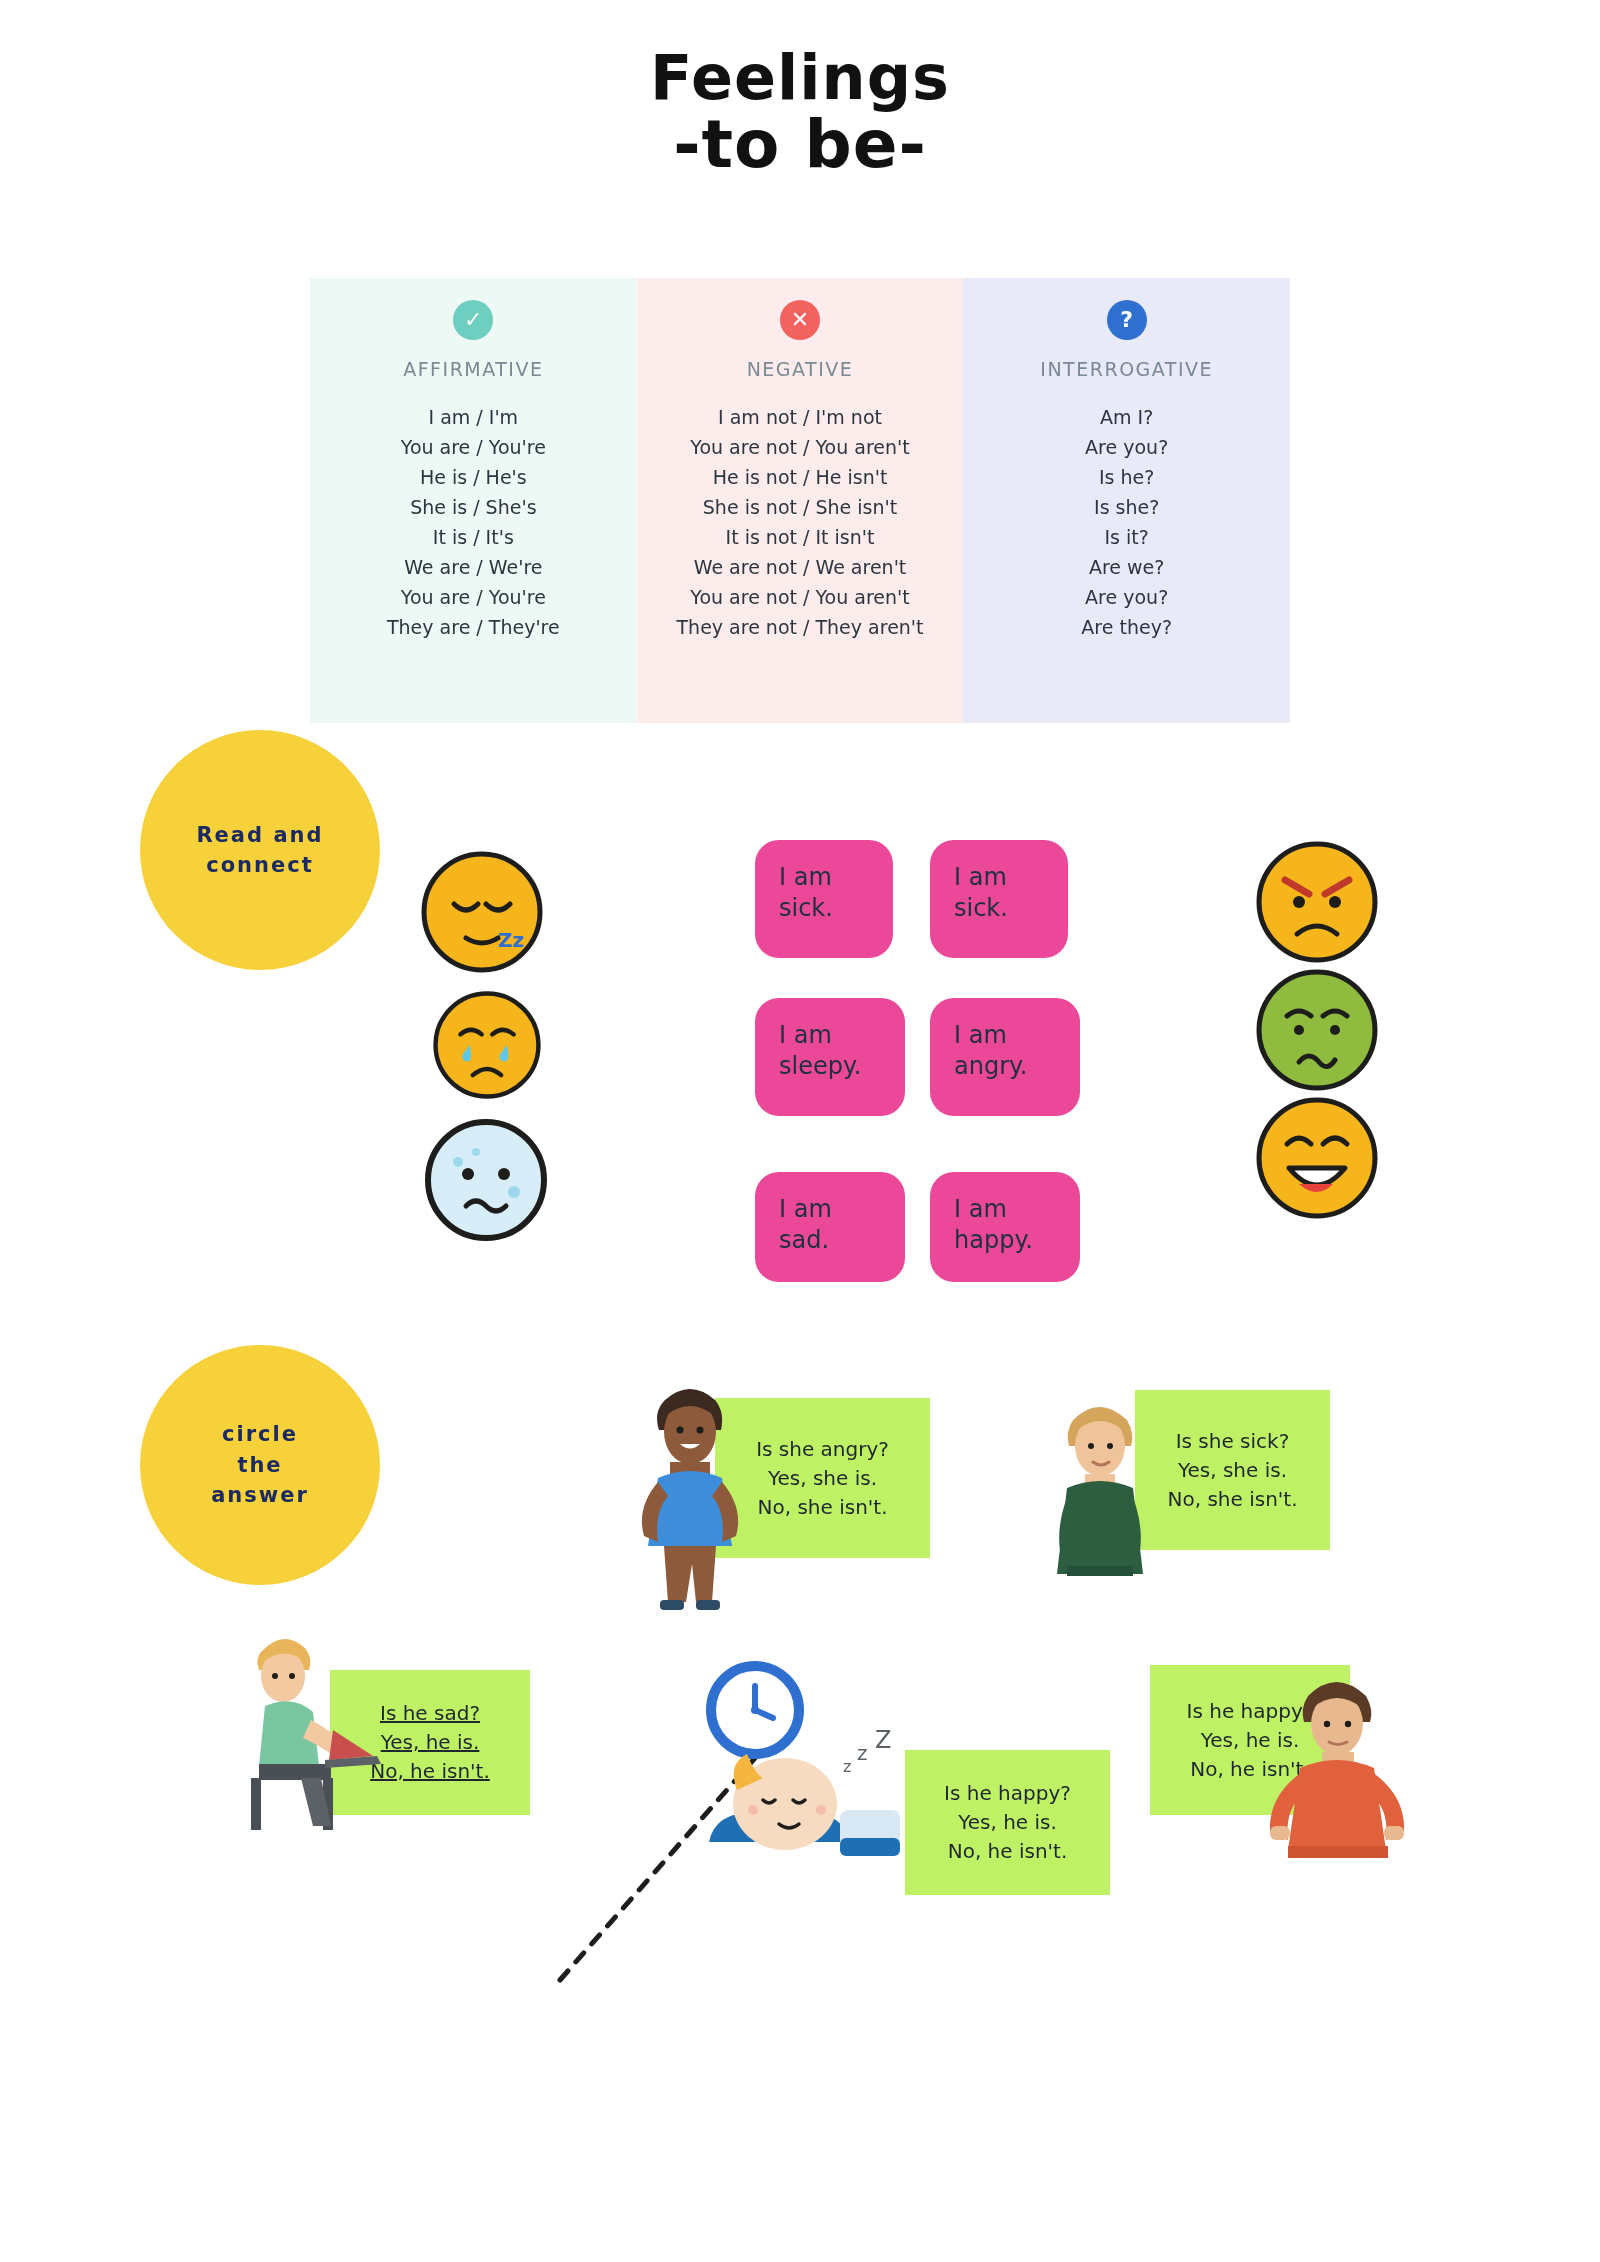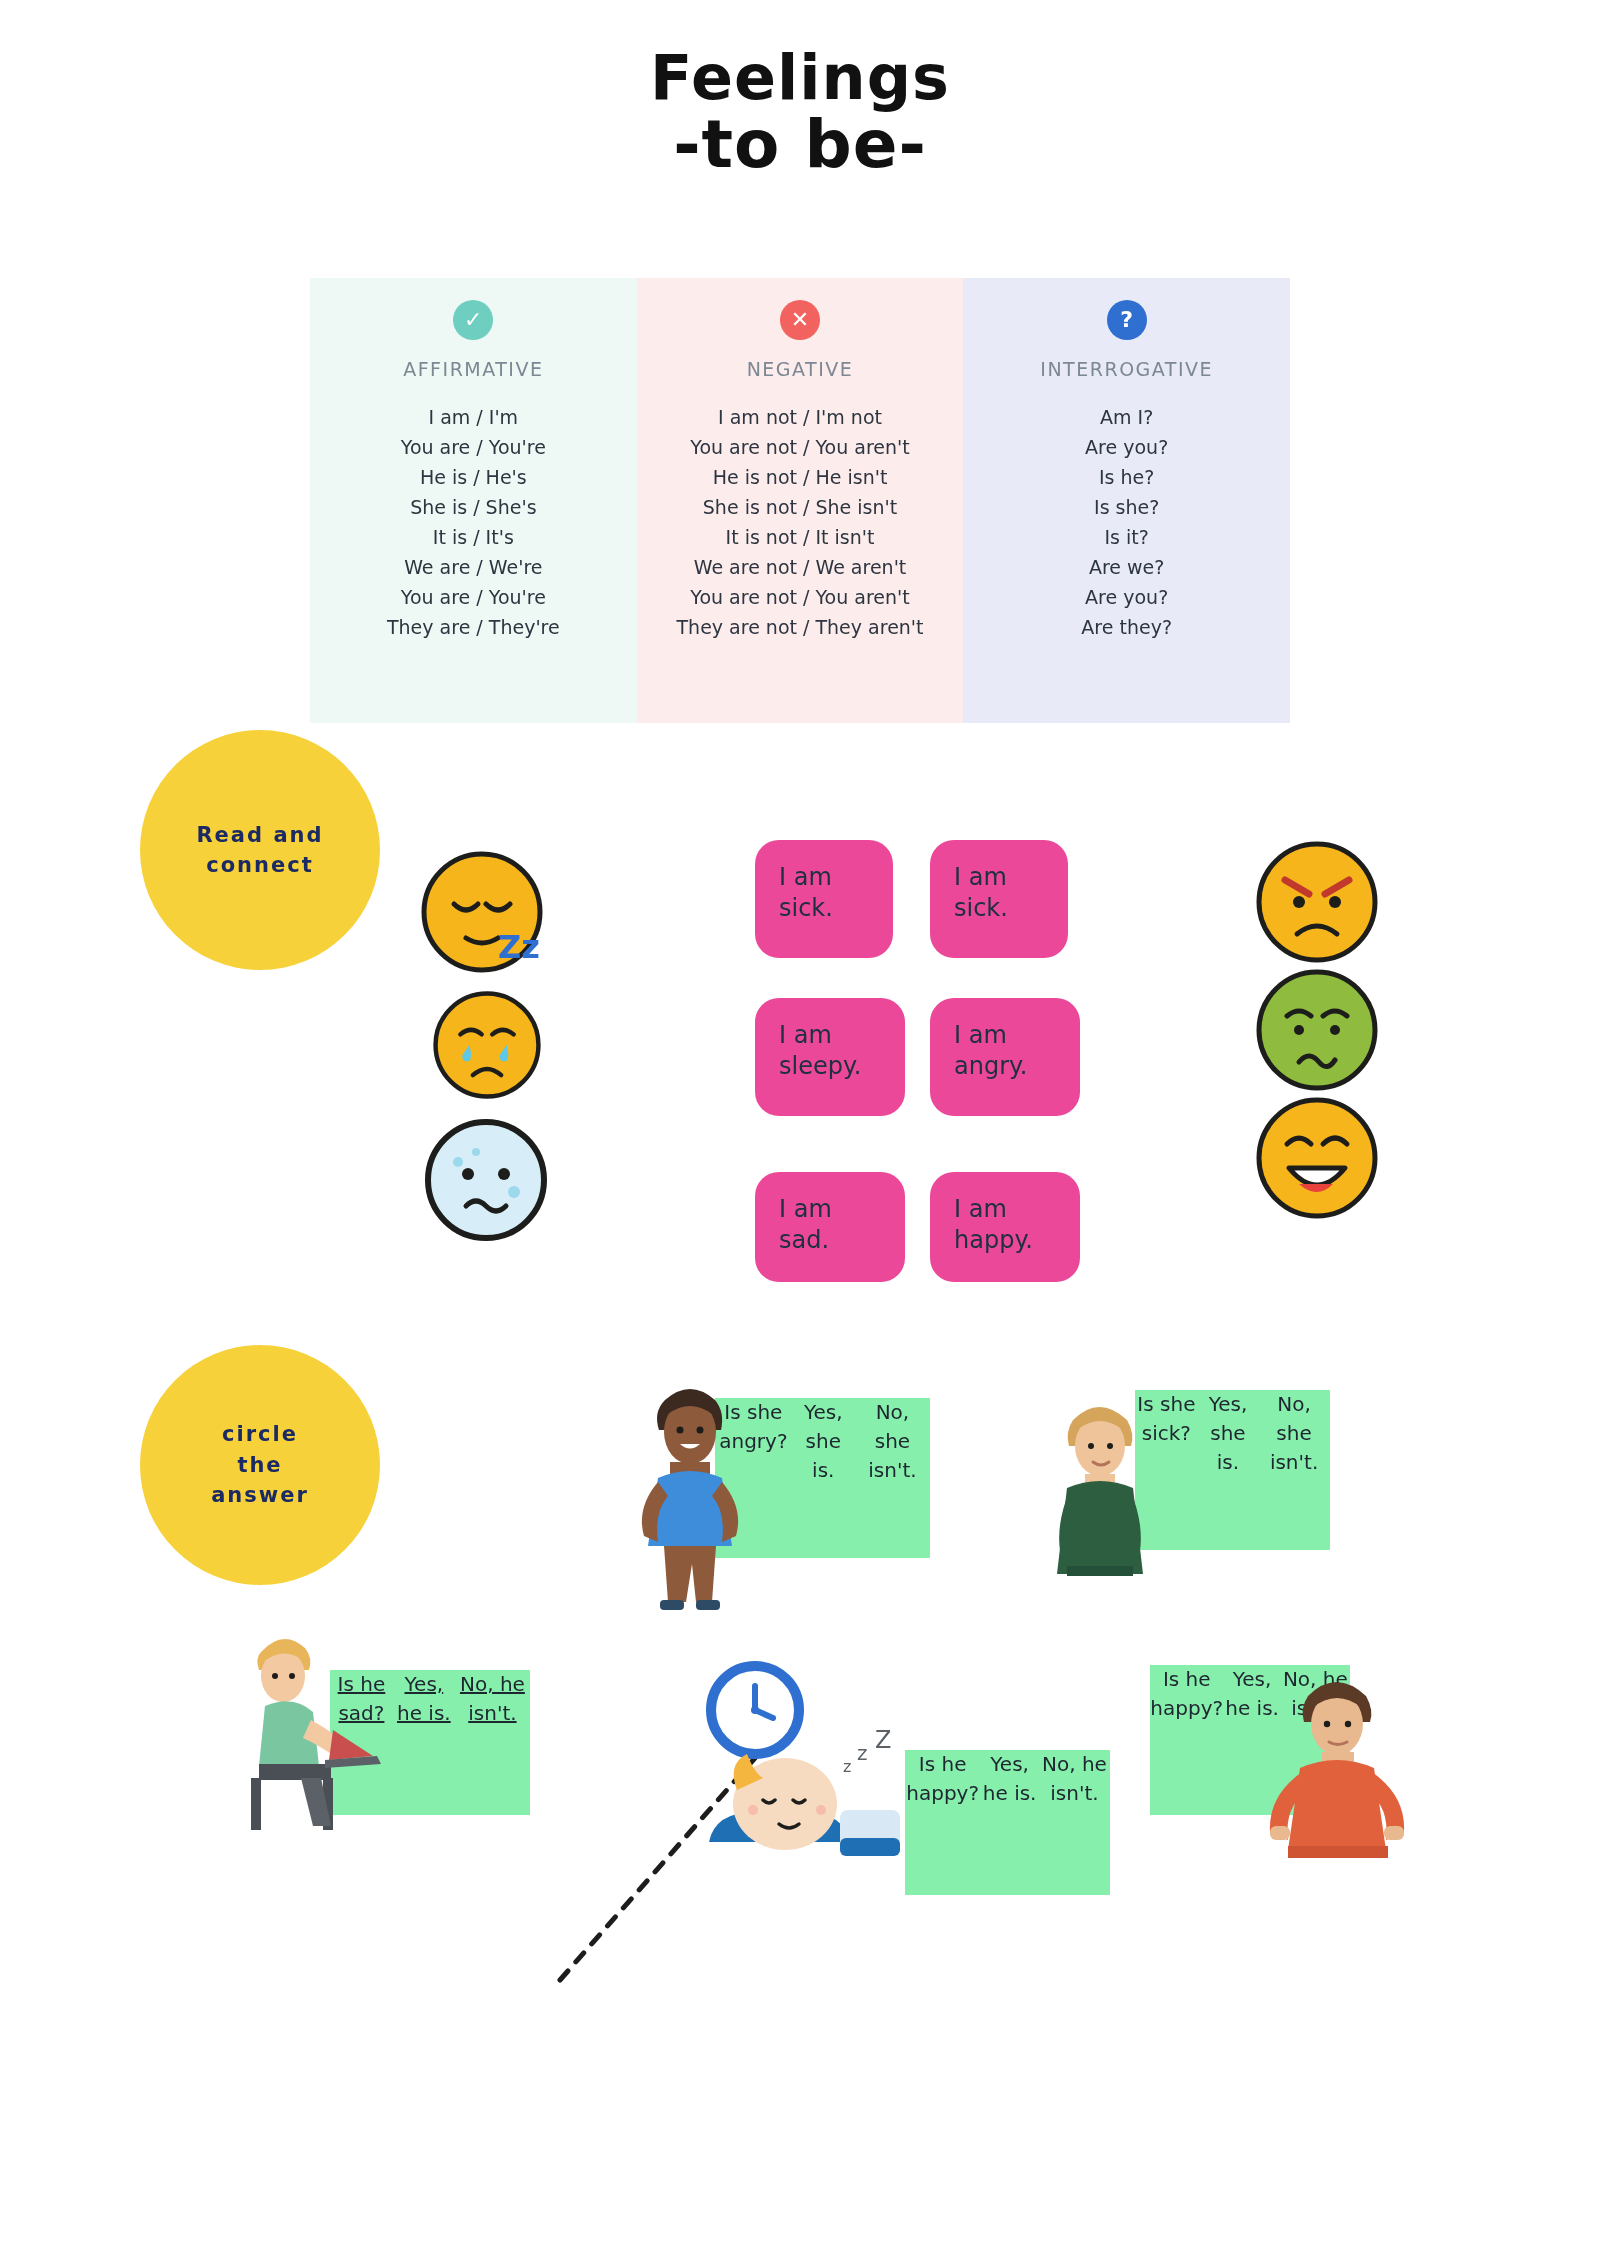--- a/index.html
+++ b/index.html
@@ -92,26 +92,26 @@
     border-radius:24px;
   }
 
   
   #connector { position:absolute; top:800px; left:0; width:100%; height:540px; pointer-events:none; }
 
   
   #answers { position:absolute; top:1350px; left:0; width:100%; height:700px; }
   .qcard {
     position:absolute;
-    background:#86efac;
+    background:#bef264;
     color:#1e2630;
     font-size:20px;
     line-height:1.45;
     text-align:center;
-    display:flex; flex-direction:row; justify-content:center;
+    display:flex; flex-direction:column; justify-content:center;
     font-family:"DejaVu Sans", sans-serif;
   }
   .person { position:absolute; }
 </style>
 </head>
 <body>
 
 <div id="title">
   <span>Feelings</span>
   <span class="l2">-to be-</span>
@@ -175,21 +175,21 @@
 
 <div id="connect">
 
   <div class="face" style="left:420px; top:50px;">
     <svg width="124" height="124" viewBox="0 0 124 124">
       <circle cx="62" cy="62" r="58" fill="#f7b51c" stroke="#1d1d1b" stroke-width="5"></circle>
       <path d="M34 54 q12 12 24 0" fill="none" stroke="#1d1d1b" stroke-width="5" stroke-linecap="round"></path>
       <path d="M66 54 q12 12 24 0" fill="none" stroke="#1d1d1b" stroke-width="5" stroke-linecap="round"></path>
       <path d="M46 88 q16 10 32 0" fill="none" stroke="#1d1d1b" stroke-width="5" stroke-linecap="round"></path>
     </svg>
-    <div style="position:absolute; left:78px; top:78px; font-size:32px; font-weight:bold; color:#2f6fd0;">Zz</div>
+    <div style="position:absolute; left:78px; top:78px; font-size:20px; font-weight:bold; color:#2f6fd0;">Zz</div>
   </div>
 
   <div class="face" style="left:432px; top:190px;">
     <svg width="110" height="110" viewBox="0 0 124 124">
       <circle cx="62" cy="62" r="58" fill="#f7b51c" stroke="#1d1d1b" stroke-width="5"></circle>
       <path d="M32 50 q12 -10 24 0" fill="none" stroke="#1d1d1b" stroke-width="5" stroke-linecap="round"></path>
       <path d="M68 50 q12 -10 24 0" fill="none" stroke="#1d1d1b" stroke-width="5" stroke-linecap="round"></path>
       <path d="M42 62 q4 14 0 18 q-8 2 -8 -6 z" fill="#5ec8e8"></path>
       <path d="M84 62 q4 14 0 18 q-8 2 -8 -6 z" fill="#5ec8e8"></path>
       <path d="M46 96 q16 -14 32 0" fill="none" stroke="#1d1d1b" stroke-width="5" stroke-linecap="round"></path>

